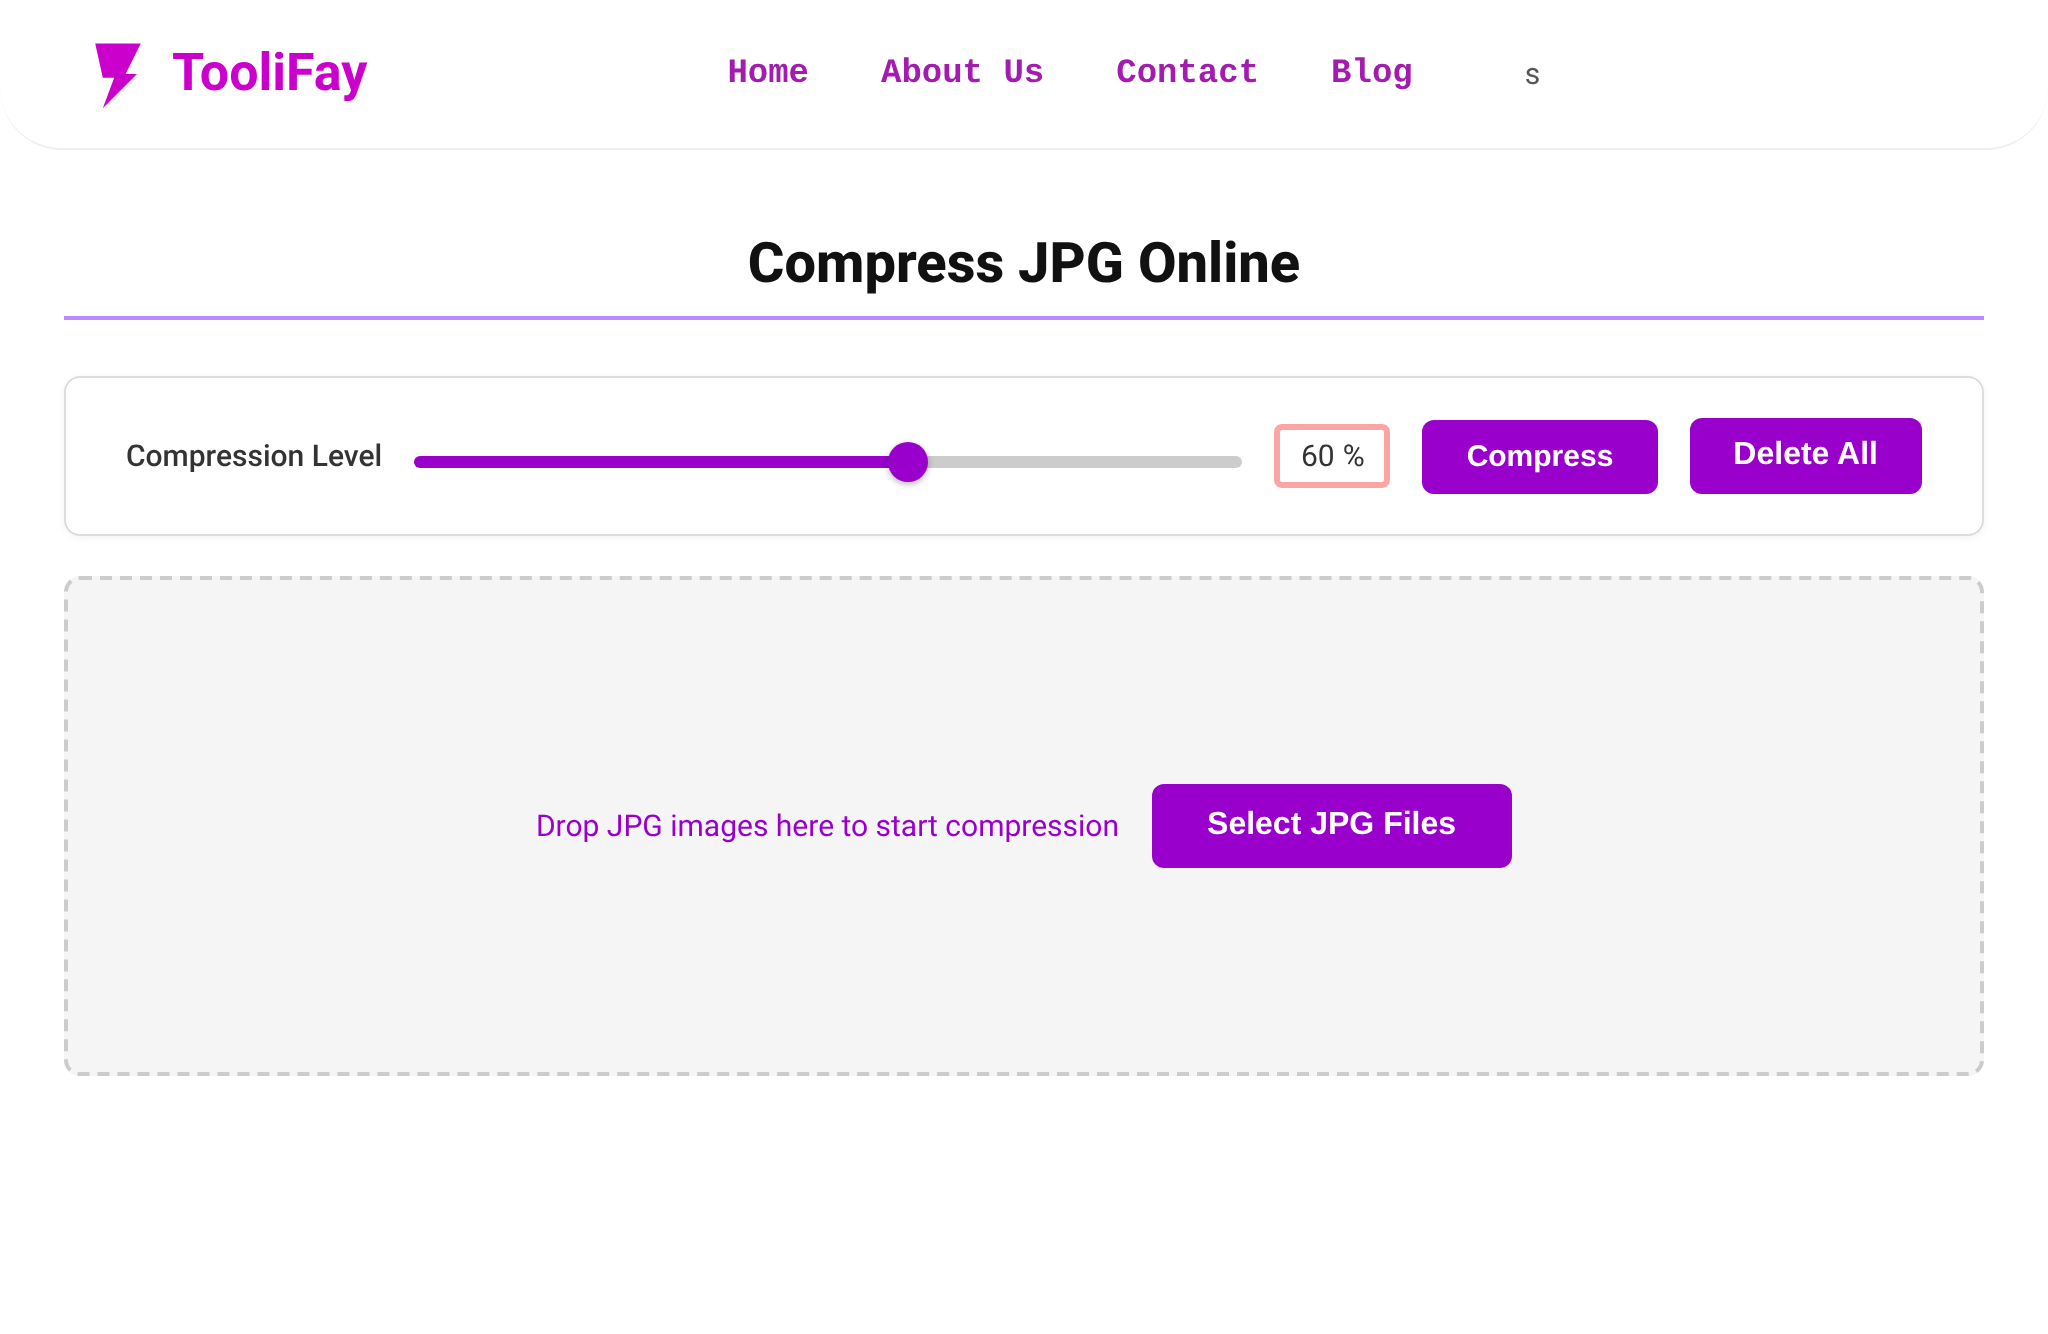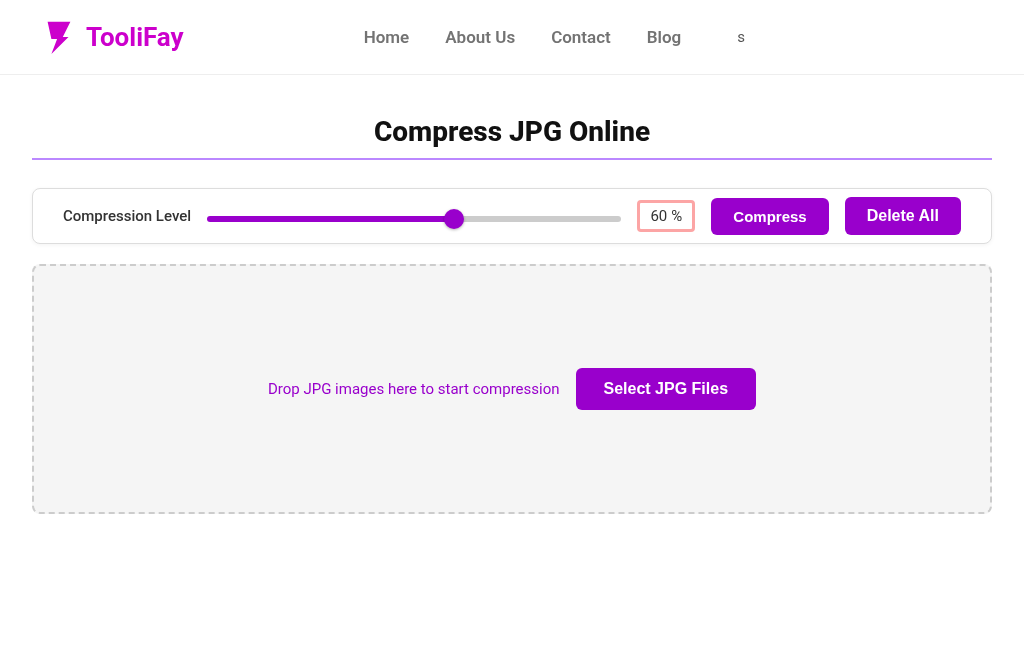--- a/index.html
+++ b/index.html
@@ -16,20 +16,21 @@
       min-height: 667px;
     }
 
     
     header {
       display: flex;
       align-items: center;
       padding: 18px 40px;
       border-bottom: 1px solid #eee;
       background: #fff;
+      border-radius: 31px;
     }
 
     .logo-area {
       display: flex;
       align-items: center;
       gap: 8px;
       text-decoration: none;
     }
 
     .logo-icon {
@@ -46,23 +47,24 @@
     nav {
       display: flex;
       align-items: center;
       gap: 36px;
       margin-left: 180px;
     }
 
     .nav-link {
       font-size: 17px;
       font-weight: 600;
-      color: #737373;
+      color: #a21caf;
       text-decoration: none;
       cursor: pointer;
+      font-family: Liberation Mono, monospace;
     }
 
     .nav-extra {
       font-size: 15px;
       color: #555;
       margin-left: 20px;
     }
 
     
     main {
@@ -82,21 +84,21 @@
     .title-divider {
       border: none;
       border-top: 2px solid #bb88ff;
       margin-bottom: 28px;
     }
 
     
     .controls-card {
       border: 1px solid #ddd;
       border-radius: 8px;
-      padding: 8px 30px;
+      padding: 20px 30px;
       margin-bottom: 20px;
       display: flex;
       align-items: center;
       gap: 16px;
       background: #fff;
       box-shadow: 0 1px 4px rgba(0,0,0,0.05);
     }
 
     .compression-label {
       font-size: 15px;

